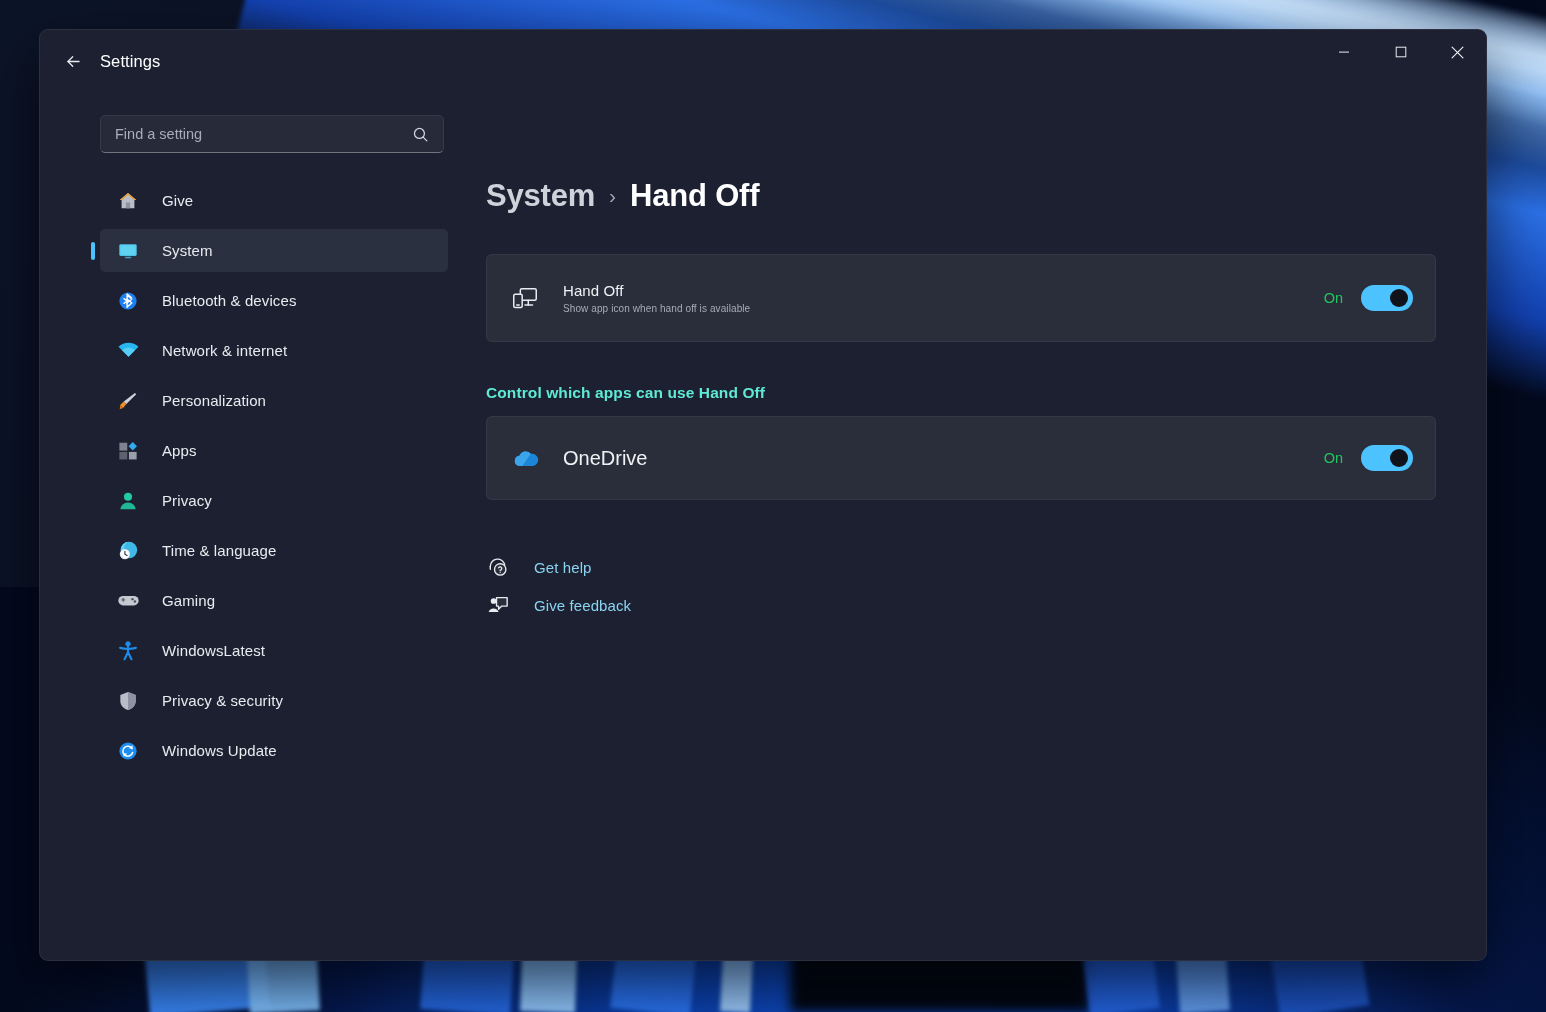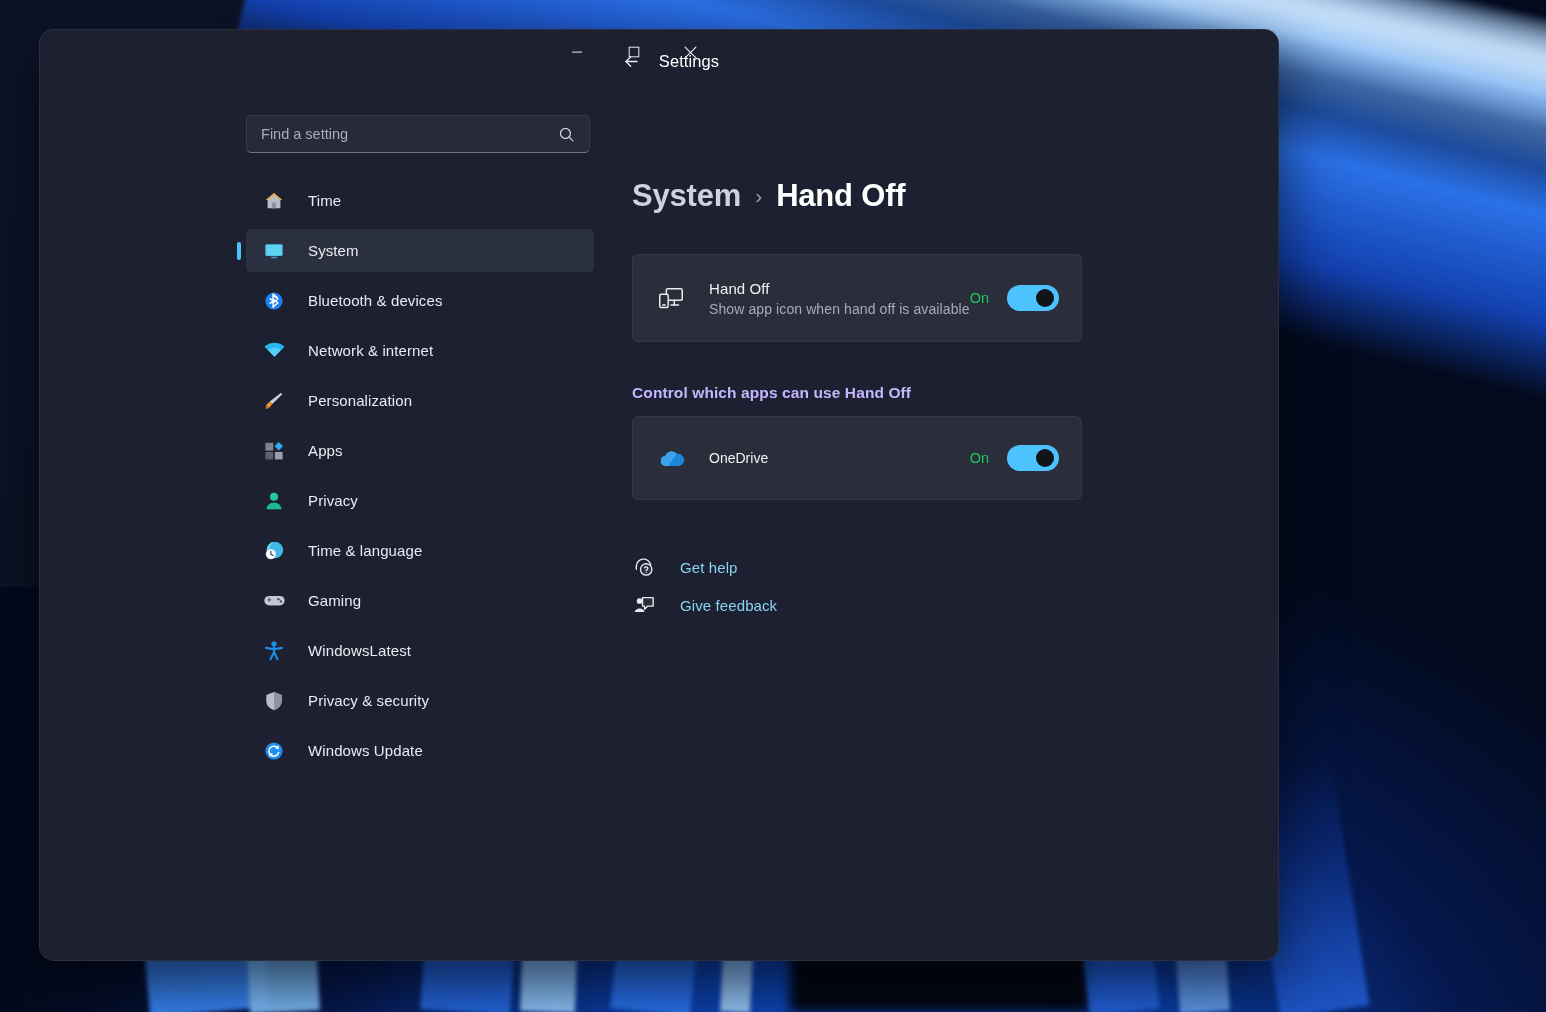--- a/index.html
+++ b/index.html
@@ -97,30 +97,29 @@
     width: 300px; height: 330px;
     background: linear-gradient(0deg, #020610 0%, rgba(2,6,16,0.85) 60%, rgba(2,6,16,0) 100%);
     filter: blur(6px);
   }
 
   
   #settings-window {
     position: absolute;
     left: 39px;
     top: 29px;
-    width: 1240px;
+    width: 1448px;
     height: 932px;
     background: #1c2030;
-    border-radius: 15px;
+    border-radius: 9px;
     border: 1px solid rgba(255,255,255,0.07);
     box-shadow: 0 24px 60px rgba(0,0,0,0.6);
     overflow: hidden;
     display: flex;
     flex-direction: column;
-    align-items: center;
   }
 
   
   .titlebar {
     height: 62px;
     flex: 0 0 62px;
     display: flex;
     align-items: center;
     position: relative;
   }
@@ -293,21 +292,21 @@
     height: 88px;
   }
   .card-icon {
     width: 32px; height: 32px;
     flex: 0 0 32px;
     display: flex; align-items: center; justify-content: center;
     margin-right: 22px;
   }
   .card-texts { display: flex; flex-direction: column; gap: 4px; flex: 1; min-width: 0; }
   .card-title { font-size: 15px; color: #f0f1f5; letter-spacing: 0.1px; }
-  .card-sub { font-size: 14px; color: #a6abb8; letter-spacing: 0.1px; }
+  .card-sub { font-size: 10px; color: #a6abb8; letter-spacing: 0.1px; }
   .toggle-wrap { display: flex; align-items: center; gap: 18px; flex: 0 0 auto; }
   .toggle-label { font-size: 14.5px; color: #22c55e; }
   .toggle {
     width: 52px; height: 26px;
     border-radius: 13px;
     background: #4cc2ff;
     position: relative;
     cursor: pointer;
     flex: 0 0 52px;
   }
@@ -316,25 +315,25 @@
     top: 4px; right: 5px;
     width: 18px; height: 18px;
     border-radius: 50%;
     background: #11131a;
   }
 
   .section-heading {
     margin-top: 42px;
     font-size: 15.5px;
     font-weight: bold;
-    color: #c4b5fd;
+    color: #5eead4;
     letter-spacing: 0.1px;
   }
   .card.app-row { margin-top: 14px; height: 84px; }
-  .app-name { font-size: 14px; color: #f0f1f5; }
+  .app-name { font-size: 20px; color: #f0f1f5; }
 
   .links { margin-top: 48px; }
   .link-row {
     display: flex;
     align-items: center;
     height: 38px;
     gap: 24px;
     cursor: pointer;
     width: fit-content;
   }
@@ -414,21 +413,21 @@
         <div class="nav">
 
           <div class="nav-item">
             <span class="nav-icon">
               <svg width="22" height="22" viewBox="0 0 24 24">
                 <path d="M12 3.2 L21 11 L19 11 L19 20 L5 20 L5 11 L3 11 Z" fill="#b9bdc7"></path>
                 <path d="M12 3.2 L21 11 L18.6 11 L12 5.4 L5.4 11 L3 11 Z" fill="#e8a13c"></path>
                 <rect x="9.7" y="13.6" width="4.6" height="6.4" fill="#8e939e"></rect>
               </svg>
             </span>
-            <span class="nav-label">Time</span>
+            <span class="nav-label">Give</span>
           </div>
 
           <div class="nav-item selected">
             <span class="nav-icon">
               <svg width="22" height="22" viewBox="0 0 24 24">
                 <rect x="2.5" y="4.5" width="19" height="13" rx="1.6" fill="#4ec3e8"></rect>
                 <rect x="3.6" y="5.6" width="16.8" height="10.8" rx="1" fill="#5fd2f2"></rect>
                 <rect x="8.6" y="18.3" width="7" height="1.5" rx="0.7" fill="#3e9fc4"></rect>
               </svg>
             </span>

